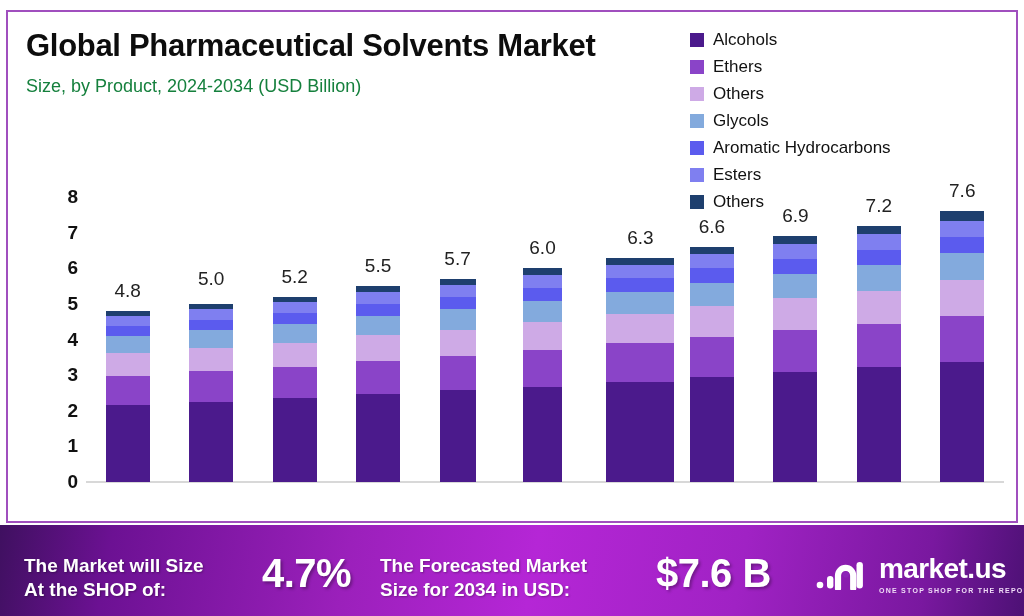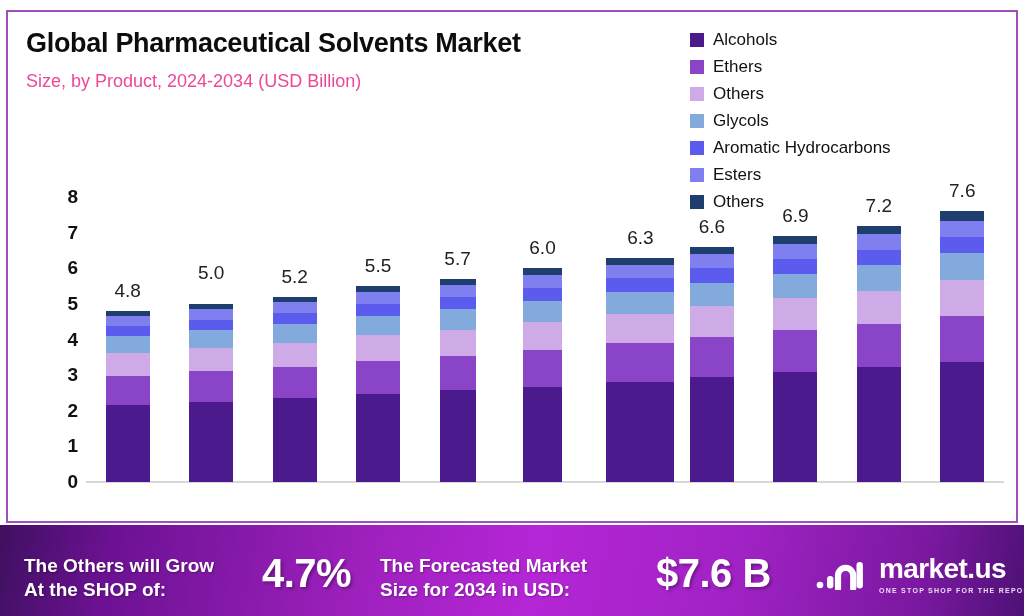--- a/index.html
+++ b/index.html
@@ -34,31 +34,31 @@
   }
 
   
   .header {
     position: absolute;
     left: 18px;
     top: 16px;
     width: 640px;
   }
   .chart-title {
-    font-size: 27px;
+    font-size: 31px;
     font-weight: bold;
     color: #0d0d0d;
     letter-spacing: -0.3px;
     line-height: 1.15;
     margin: 0;
     white-space: nowrap;
   }
   .chart-subtitle {
     font-size: 18px;
-    color: #ec4899;
+    color: #15803d;
     margin-top: 12px;
     white-space: nowrap;
   }
 
   
   .legend {
     position: absolute;
     left: 682px;
     top: 14px;
     width: 330px;
@@ -279,21 +279,21 @@
           <div class="bar-col" style="left: 103.182px; width: 44px;">
             <div class="bar-stack">
               <div class="seg" style="height: 80.5125px; background: rgb(75, 26, 140);"></div>
               <div class="seg" style="height: 30.2812px; background: rgb(138, 68, 200);"></div>
               <div class="seg" style="height: 23.1562px; background: rgb(206, 170, 230);"></div>
               <div class="seg" style="height: 17.8125px; background: rgb(131, 170, 221);"></div>
               <div class="seg" style="height: 10.6875px; background: rgb(91, 91, 238);"></div>
               <div class="seg" style="height: 10.6875px; background: rgb(127, 127, 240);"></div>
               <div class="seg" style="height: 4.9875px; background: rgb(30, 63, 110);"></div>
             </div>
-            <div class="bar-value" style="bottom: 198px;">5.0</div>
+            <div class="bar-value" style="bottom: 192px;">5.0</div>
           </div>
           <div class="bar-col" style="left: 186.636px; width: 44px;">
             <div class="bar-stack">
               <div class="seg" style="height: 83.7188px; background: rgb(75, 26, 140);"></div>
               <div class="seg" style="height: 31.7063px; background: rgb(138, 68, 200);"></div>
               <div class="seg" style="height: 23.8687px; background: rgb(206, 170, 230);"></div>
               <div class="seg" style="height: 18.525px; background: rgb(131, 170, 221);"></div>
               <div class="seg" style="height: 11.0437px; background: rgb(91, 91, 238);"></div>
               <div class="seg" style="height: 11.0437px; background: rgb(127, 127, 240);"></div>
               <div class="seg" style="height: 5.34375px; background: rgb(30, 63, 110);"></div>
@@ -396,21 +396,21 @@
             </div>
             <div class="bar-value" style="bottom: 279.75px;">7.6</div>
           </div>
         </div>
     </div>
   </div>
 
   <div class="banner">
 
     <div class="banner-text b-cagr-label">
-      <span>The Others will Grow</span><br>
+      <span>The Market will Size</span><br>
       <span>At the SHOP of:</span>
     </div>
 
     <div class="banner-big b-cagr-value">4.7%</div>
 
     <div class="banner-text b-fore-label">
       <span>The Forecasted Market</span><br>
       <span>Size for 2034 in USD:</span>
     </div>
 

